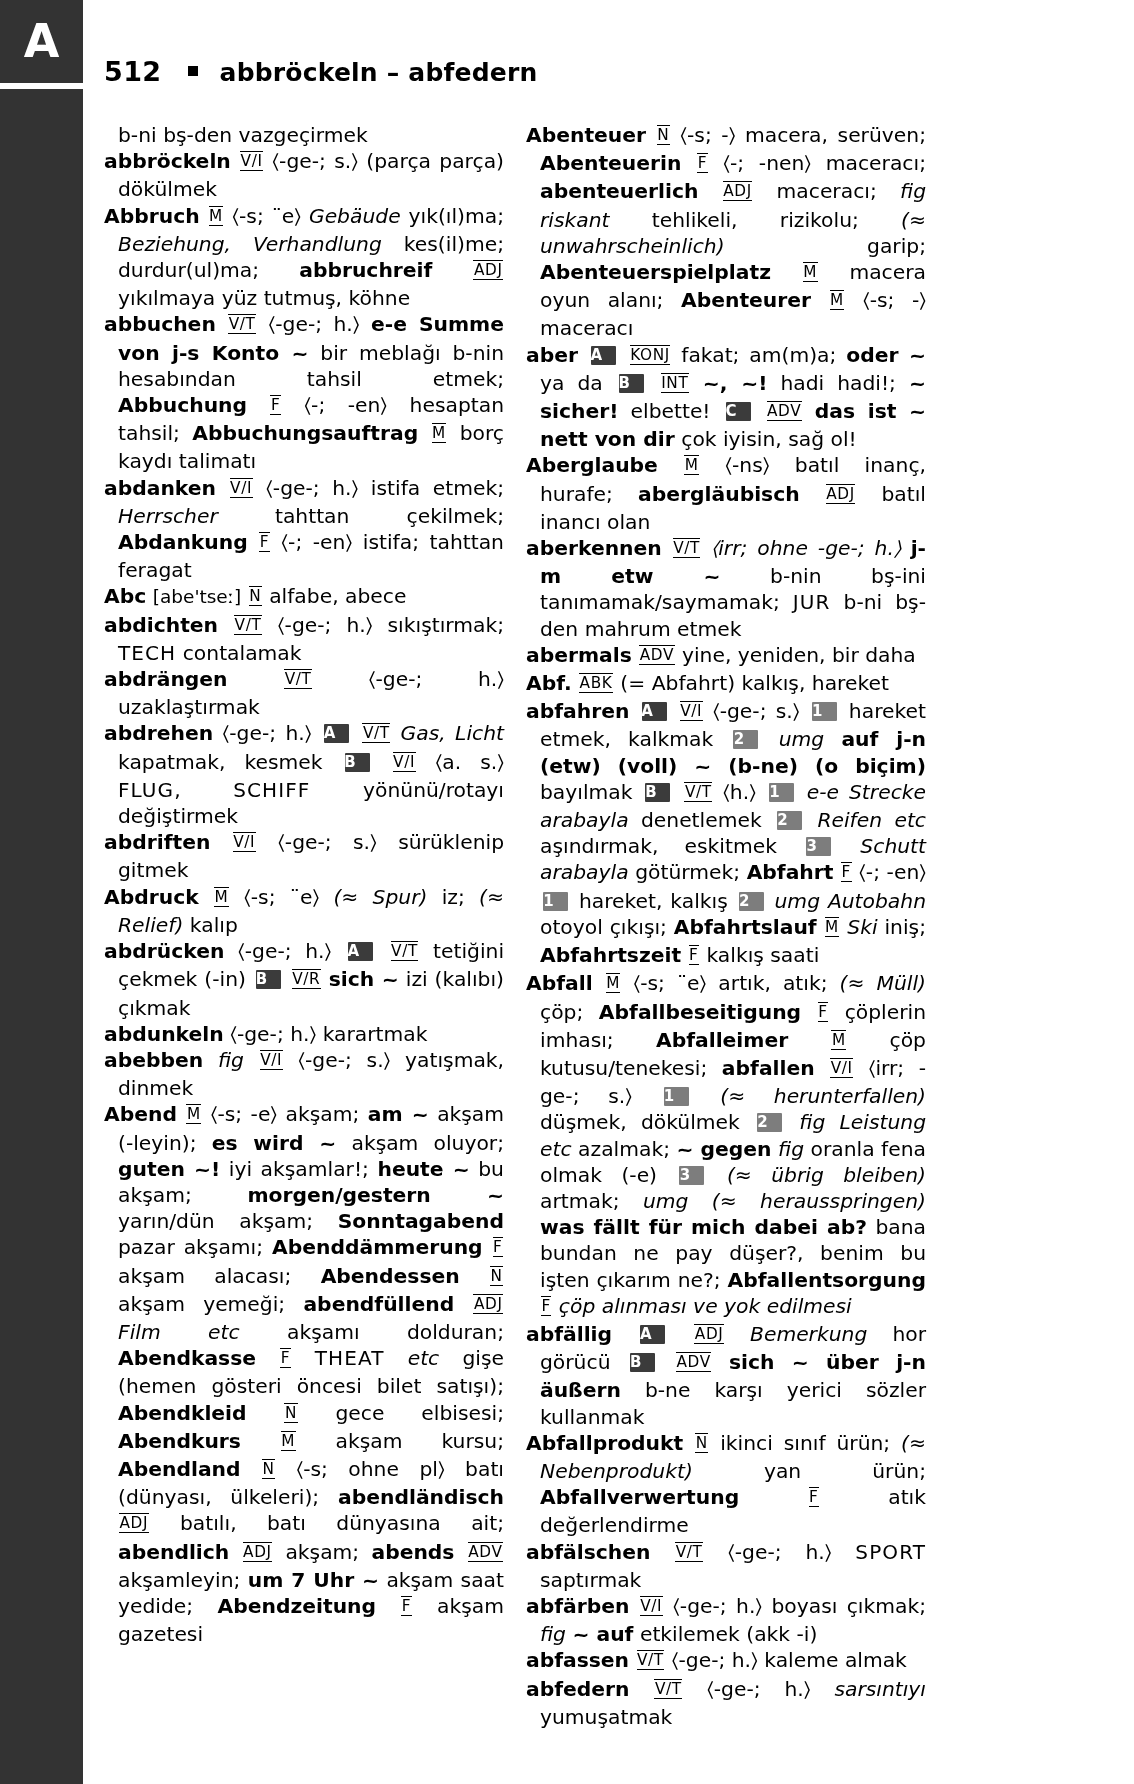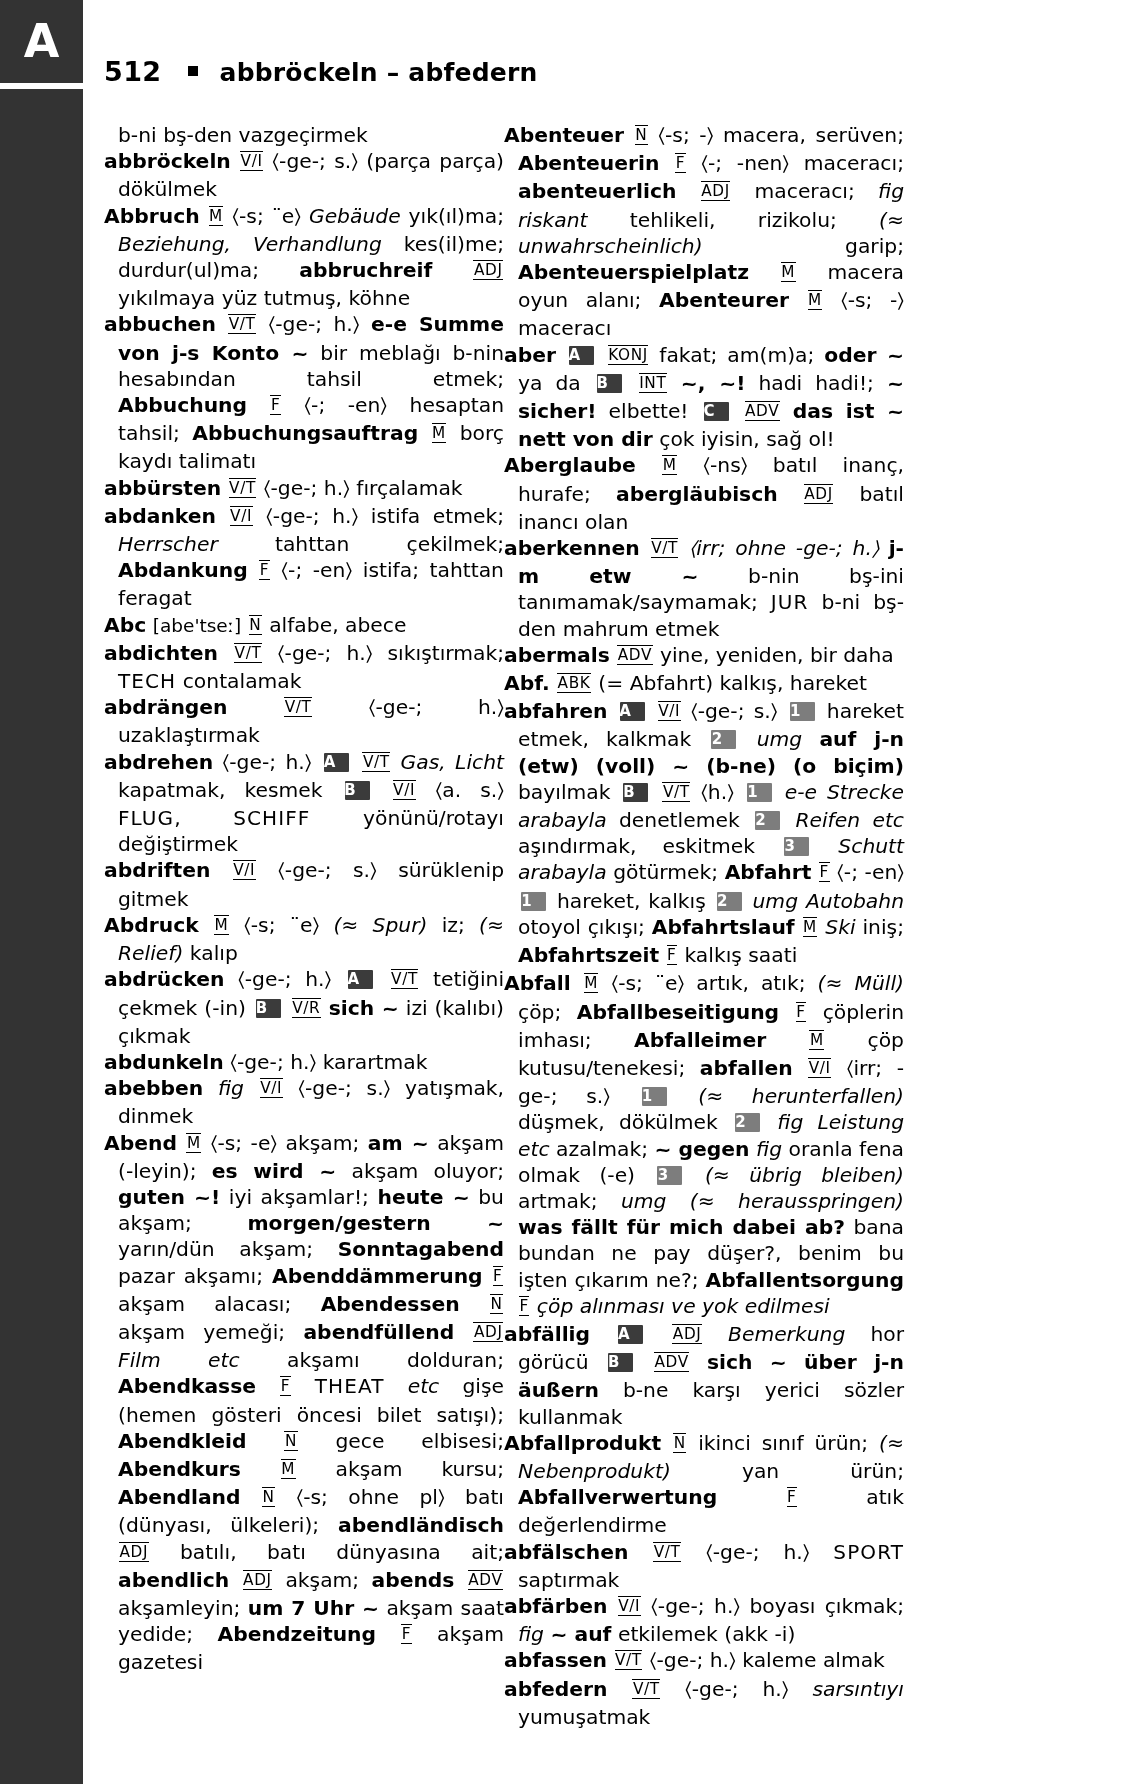--- a/index.html
+++ b/index.html
@@ -89,20 +89,21 @@
     letter-spacing: 0.2px;
   }
 
   
   #cols {
     position: absolute;
     left: 21px;
     top: 97px;
     width: 1010px;
     display: flex;
+    gap: 22px;
   }
   .col {
     width: 400px;
     font-size: 20.3px;
     line-height: 26.2px;
     text-align: justify;
     text-justify: inter-word;
     -webkit-hyphens: none;
     hyphens: none;
     word-spacing: 0px;
@@ -205,21 +206,20 @@
     <div class="col" id="col-left">
 
       <p class="cont"><span>b-ni bş-den vazgeçirmek</span></p>
 
       <p class="entry"><span class="hw">abbröckeln</span> <span class="gl">V/I</span> <span class="ang">〈-ge-; s.〉</span> <span>(parça parça) dökülmek</span></p>
 
       <p class="entry"><span class="hw">Abbruch</span> <span class="gl">M</span> <span class="ang">〈-s; ¨e〉</span> <i>Gebäude</i> <span>yık(ıl)ma;</span> <i>Beziehung, Verhandlung</i> <span>kes(il)me; durdur(ul)ma;</span> <span class="hw">abbruchreif</span> <span class="gl">ADJ</span> <span>yıkılmaya yüz tutmuş, köhne</span></p>
 
       <p class="entry"><span class="hw">abbuchen</span> <span class="gl">V/T</span> <span class="ang">〈-ge-; h.〉</span> <b>e-e Summe von j-s Konto ~</b> <span>bir meblağı b-nin hesabından tahsil etmek;</span> <span class="hw">Abbuchung</span> <span class="gl">F</span> <span class="ang">〈-; -en〉</span> <span>hesaptan tahsil;</span> <span class="hw">Abbuchungsauftrag</span> <span class="gl">M</span> <span>borç kaydı talimatı</span></p>
 
-      <p class="entry"><span class="hw">abbürsten</span> <span class="gl">V/T</span> <span class="ang">〈-ge-; h.〉</span> <span>fırçalamak</span></p>
 
       <p class="entry"><span class="hw">abdanken</span> <span class="gl">V/I</span> <span class="ang">〈-ge-; h.〉</span> <span>istifa etmek;</span> <i>Herrscher</i> <span>tahttan çekilmek;</span> <span class="hw">Abdankung</span> <span class="gl">F</span> <span class="ang">〈-; -en〉</span> <span>istifa; tahttan feragat</span></p>
 
       <p class="entry"><span class="hw">Abc</span> <span class="ipa">[abe'tseː]</span> <span class="gl">N</span> <span>alfabe, abece</span></p>
 
 
       <p class="entry"><span class="hw">abdichten</span> <span class="gl">V/T</span> <span class="ang">〈-ge-; h.〉</span> <span>sıkıştırmak;</span> <span class="sc">TECH</span> <span>contalamak</span></p>
 
       <p class="entry"><span class="hw">abdrängen</span> <span class="gl">V/T</span> <span class="ang">〈-ge-; h.〉</span> <span>uzaklaştırmak</span></p>
 

